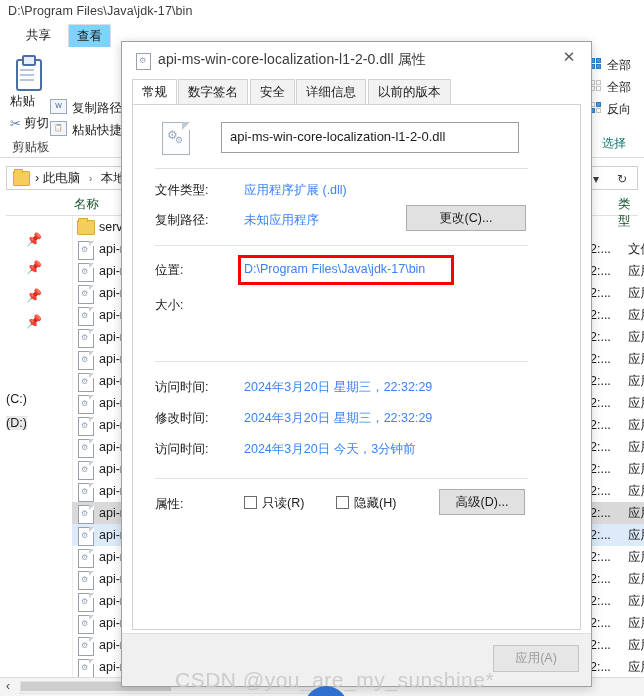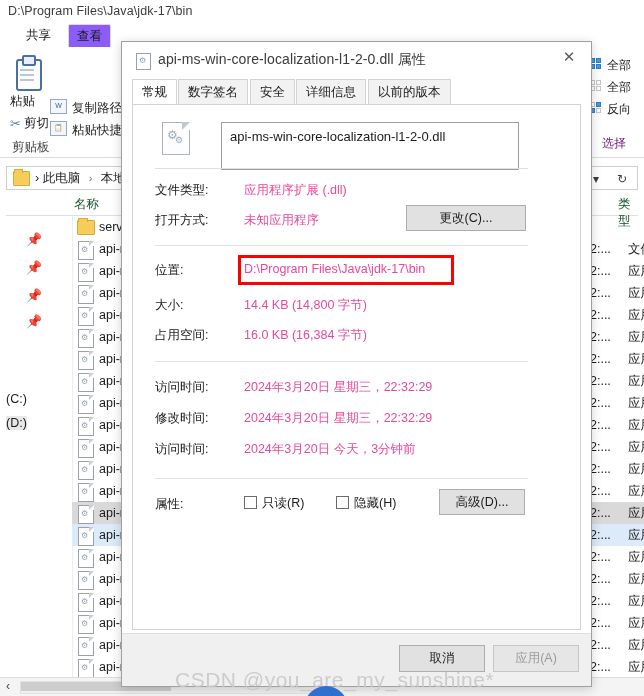--- a/index.html
+++ b/index.html
@@ -11,21 +11,21 @@
     -webkit-font-smoothing:antialiased;
   }
   
   #explorer{position:absolute;inset:0;background:#ffffff;}
 
   .addr-path{position:absolute;left:8px;top:4px;font-size:12.5px;color:#3c3c3c;letter-spacing:.1px;}
 
   
   .ribbon-tabs{position:absolute;left:0;top:22px;width:644px;height:25px;background:#ffffff;border-bottom:1px solid #dcdcdc;}
   .rtab{position:absolute;top:2px;height:22px;line-height:22px;font-size:12.5px;color:#1a1a1a;padding:0 8px;}
-  .rtab.sel{background:#8b5cf6;border:1px solid #dcdcdc;border-bottom:1px solid #fff;border-radius:2px 2px 0 0;}
+  .rtab.sel{background:#7dd3fc;border:1px solid #dcdcdc;border-bottom:1px solid #fff;border-radius:2px 2px 0 0;}
   .rtab-share{left:18px;text-align:right;}
   .rtab-view{left:68px;}
 
   
   .ribbon{position:absolute;left:0;top:47px;width:644px;height:110px;background:#fff;border-bottom:1px solid #dcdcdc;}
   .clip-ico{position:absolute;left:14px;top:8px;width:26px;height:32px;}
   .clip-ico .board{position:absolute;left:2px;top:4px;width:22px;height:28px;border:2px solid #4a6fa5;border-radius:3px;background:#fdfdfd;}
   .clip-ico .clipTop{position:absolute;left:8px;top:0px;width:10px;height:7px;border:2px solid #4a6fa5;border-radius:2px;background:#e8eef7;}
   .clip-ico .ln{position:absolute;left:6px;width:14px;height:1.5px;background:#b9c7dc;}
   .lbl-paste{position:absolute;left:10px;top:46px;font-size:12.5px;color:#1a1a1a;}
@@ -46,21 +46,21 @@
   .sq i{position:absolute;width:5px;height:5px;display:block;}
   .sq.full i{background:#4a9ae0;border:1px solid #2d7fc4;box-sizing:border-box;}
   .sq.none i{background:#fff;border:1px solid #c6c6c6;box-sizing:border-box;}
   .sq.inv i.on{background:#4a9ae0;border:1px solid #2d7fc4;box-sizing:border-box;}
   .sq.inv i.off{background:#fff;border:1px solid #c6c6c6;box-sizing:border-box;}
   .sq i:nth-child(1){left:0;top:0;}
   .sq i:nth-child(2){left:6px;top:0;}
   .sq i:nth-child(3){left:0;top:6px;}
   .sq i:nth-child(4){left:6px;top:6px;}
   .si1{top:10px;} .si2{top:32px;} .si3{top:54px;}
-  .sel-cap{position:absolute;left:18px;top:88px;font-size:12px;color:#701a75;}
+  .sel-cap{position:absolute;left:18px;top:88px;font-size:12px;color:#0f766e;}
 
   
   .crumbbar{position:absolute;left:6px;top:166px;width:632px;height:24px;border:1px solid #cfcfcf;background:#fff;box-sizing:border-box;}
   .crumb-folder{position:absolute;left:6px;top:4px;width:15px;height:13px;background:#f6cd5b;border:1px solid #d9a93a;border-radius:1px;}
   .crumb-folder:before{content:"";position:absolute;left:0;top:-3px;width:7px;height:3px;background:#f6cd5b;border:1px solid #d9a93a;border-bottom:none;border-radius:1px 1px 0 0;}
   .crumbs{position:absolute;left:28px;top:3px;font-size:12.5px;color:#1a1a1a;white-space:nowrap;}
   .crumbs .sep{color:#6d6d6d;margin:0 5px;font-size:11px;}
   .crumb-right{position:absolute;right:2px;top:2px;display:flex;}
   .crumb-btn{width:26px;height:20px;display:flex;align-items:center;justify-content:center;color:#3c3c3c;font-size:12px;}
 
@@ -111,28 +111,28 @@
   .tab.active{background:#fff;border-bottom-color:#fff;font-weight:normal;}
   .tabline{position:absolute;left:10px;top:62px;width:449px;height:1px;background:#d2d2d2;}
 
   .pane{position:absolute;left:10px;top:63px;width:449px;height:525px;border:1px solid #d2d2d2;border-top:none;background:#fff;box-sizing:border-box;}
 
   .bigicon{position:absolute;left:29px;top:17px;width:26px;height:31px;border:1px solid #aab2bb;background:#fdfdfd;}
   .bigicon:after{content:"";position:absolute;right:-1px;top:-1px;border-width:0 0 8px 8px;border-style:solid;border-color:transparent transparent #fdfdfd #c2c8cf;}
   .bigicon .g1{position:absolute;left:4px;top:6px;font-size:12px;line-height:12px;color:#9aa9bb;}
   .bigicon .g2{position:absolute;left:12px;top:13px;font-size:9px;line-height:9px;color:#9aa9bb;}
 
-  .namebox{position:absolute;left:88px;top:17px;width:298px;height:48px;border:1px solid #9d9d9d;background:#fff;box-sizing:border-box;}
+  .namebox{position:absolute;left:88px;top:17px;width:298px;height:31px;border:1px solid #9d9d9d;background:#fff;box-sizing:border-box;}
   .namebox span{position:absolute;left:8px;top:6px;font-size:13px;color:#1a1a1a;}
 
   .hr{position:absolute;left:22px;width:373px;height:1px;background:#e0e0e0;}
 
   .row{position:absolute;left:22px;width:400px;height:20px;}
   .rlab{position:absolute;left:0;top:0;font-size:12.5px;color:#1a1a1a;}
-  .rval{position:absolute;left:89px;top:0;font-size:12.5px;color:#ec4899;white-space:nowrap;text-align:right;}
+  .rval{position:absolute;left:89px;top:0;font-size:12.5px;color:#3b82f6;white-space:nowrap;text-align:right;}
 
   .btn{position:absolute;border:1px solid #adadad;background:#e1e1e1;font-size:12.5px;color:#1a1a1a;
        display:flex;align-items:center;justify-content:center;box-sizing:border-box;}
   .btn.disabled{color:#9a9a9a;background:#e6e6e6;border-color:#c6c6c6;}
 
   .hl-box{position:absolute;border:3px solid #ff0000;box-sizing:border-box;}
 
   .cb{position:absolute;width:13px;height:13px;border:1px solid #6b6b6b;background:#fff;box-sizing:border-box;}
   .cblab{position:absolute;font-size:12.5px;color:#1a1a1a;}
 
@@ -419,40 +419,35 @@
       <span>api-ms-win-core-localization-l1-2-0.dll</span>
     </div>
 
     <div class="hr" style="top:63px"></div>
 
     <div class="row" style="top:77px">
       <span class="rlab">文件类型:</span>
       <span class="rval">应用程序扩展 (.dll)</span>
     </div>
     <div class="row" style="top:107px">
-      <span class="rlab">打开方式:</span>
+      <span class="rlab">复制路径:</span>
       <span class="rval">未知应用程序</span>
     </div>
     <div class="btn" style="left:273px;top:100px;width:120px;height:26px">更改(C)...</div>
 
     <div class="hr" style="top:140px"></div>
 
     <div class="row" style="top:157px">
       <span class="rlab">位置:</span>
       <span class="rval">D:\Program Files\Java\jdk-17\bin</span>
     </div>
     <div class="hl-box" style="left:105px;top:150px;width:216px;height:30px"></div>
 
     <div class="row" style="top:192px">
       <span class="rlab">大小:</span>
-      <span class="rval">14.4 KB (14,800 字节)</span>
-    </div>
-    <div class="row" style="top:222px">
-      <span class="rlab">占用空间:</span>
-      <span class="rval">16.0 KB (16,384 字节)</span>
     </div>
 
     <div class="hr" style="top:256px"></div>
 
     <div class="row" style="top:274px">
       <span class="rlab">访问时间:</span>
       <span class="rval">2024年3月20日 星期三，22:32:29</span>
     </div>
     <div class="row" style="top:305px">
       <span class="rlab">修改时间:</span>
@@ -467,19 +462,18 @@
 
     <div class="rlab" style="left:22px;top:391px;position:absolute">属性:</div>
     <div class="cb" style="left:111px;top:391px"></div>
     <div class="cblab" style="left:129px;top:390px">只读(R)</div>
     <div class="cb" style="left:203px;top:391px"></div>
     <div class="cblab" style="left:221px;top:390px">隐藏(H)</div>
     <div class="btn" style="left:306px;top:384px;width:86px;height:26px">高级(D)...</div>
   </div>
 
   <div class="dlg-footer">
-    <div class="btn" style="left:277px;top:11px;width:86px;height:27px">取消</div>
     <div class="btn disabled" style="left:371px;top:11px;width:86px;height:27px">应用(A)</div>
   </div>
 </div>
 
 <div class="watermark">CSDN @you_are_my_sunshine*</div>
 <div class="blueblob"></div>
 
 </body></html>

